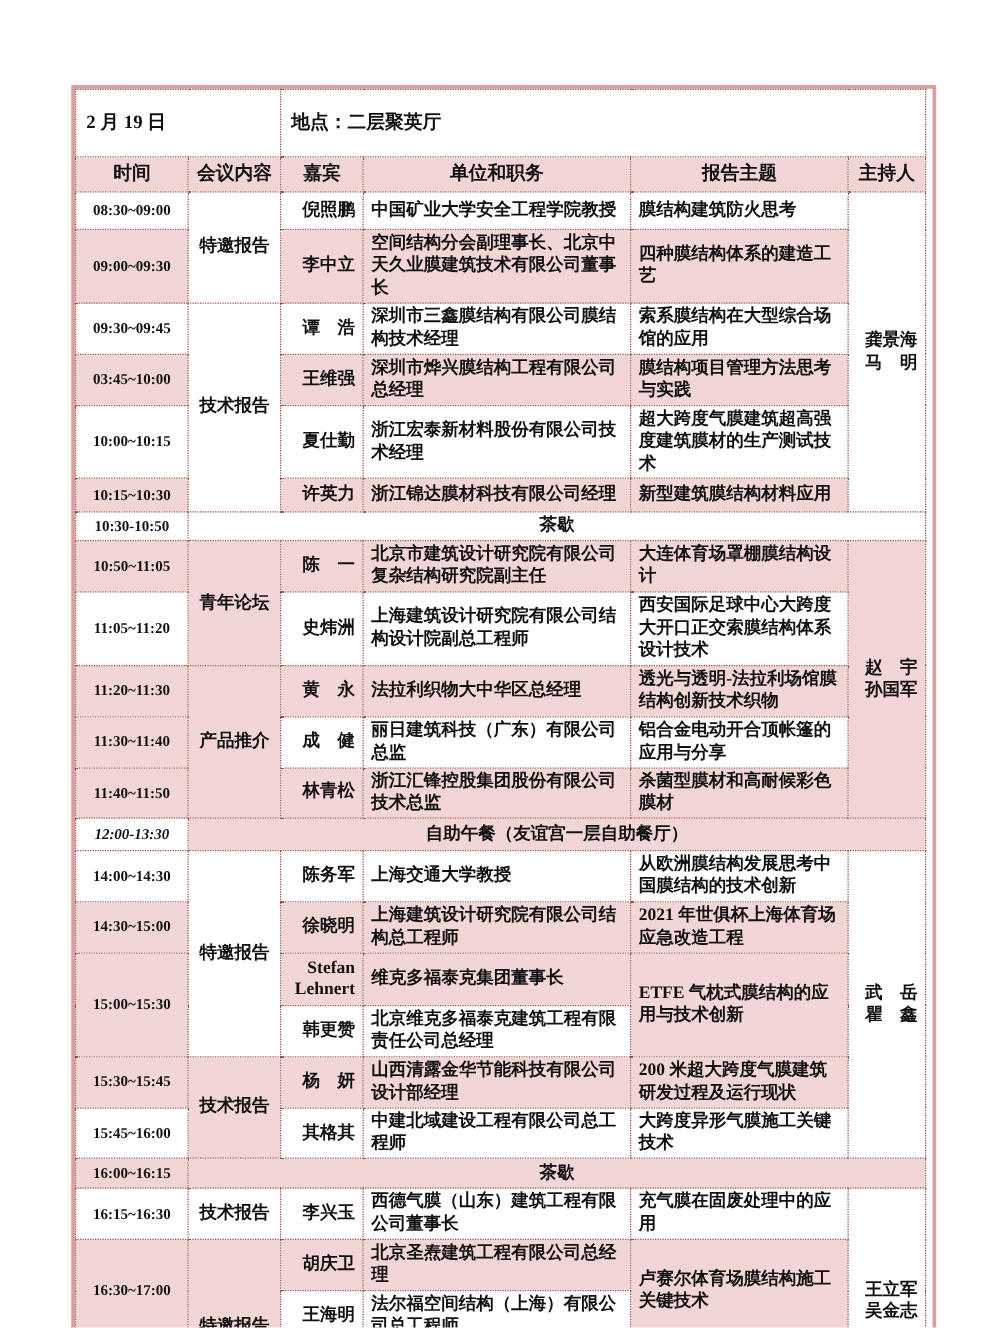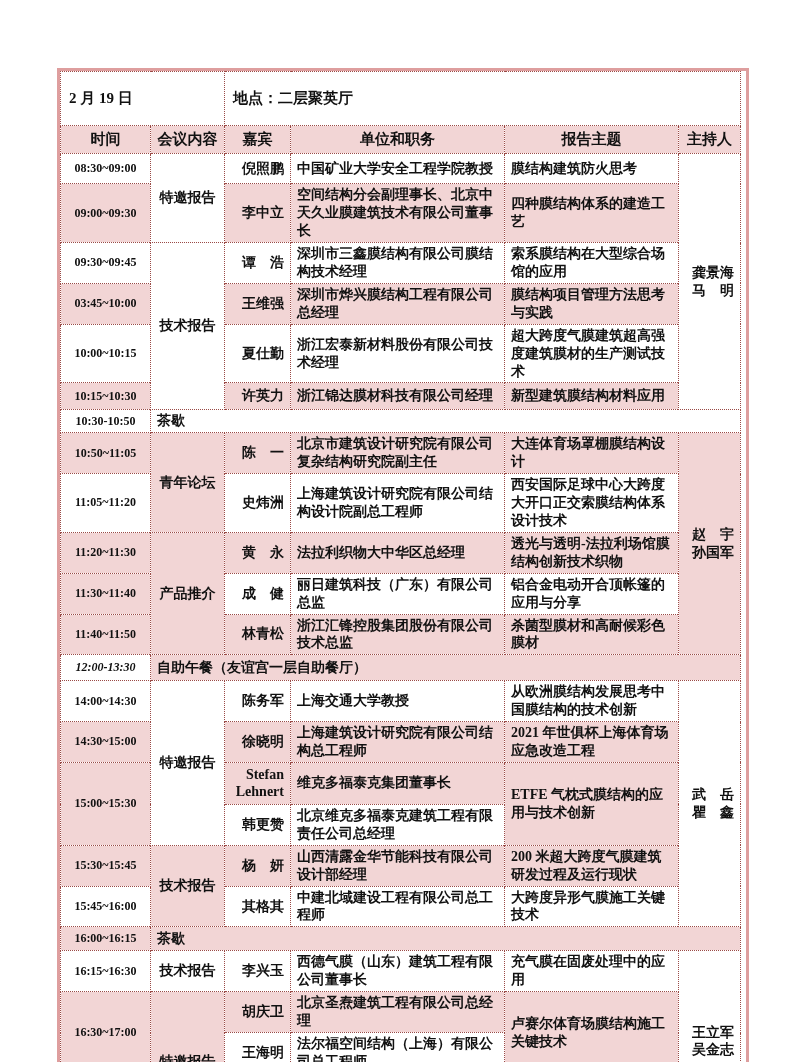--- a/index.html
+++ b/index.html
@@ -27,21 +27,21 @@
   tr.w{background:#ffffff;}
   tr.p{background:#f2d5d5;}
   td.bg-p{background:#f2d5d5;}
   td.bg-w{background:#ffffff;font-style:italic;}
   td.al-c{text-align:center;}
   td.al-l{text-align:left;}
   td.al-r{}
   td.k-host,td.k-guest{white-space:pre-line;text-align:right;}
   td.k-session{text-align:center;}
   td.k-time{text-align:center;font-size:12px;letter-spacing:0;}
-  td.k-event{text-align:left;}
+  td.k-event{text-align:center;}
   tr.date-row td{border:1px dotted #9a4a46;font-size:15px;padding:17px 8px;}
   tr.head-row td{text-align:center;font-size:15px;padding:4px 6px;}
 </style>
 </head>
 <body>
 
 <div class="sheet">
   <div class="tbl-wrap">
     <table>
       <colgroup>

